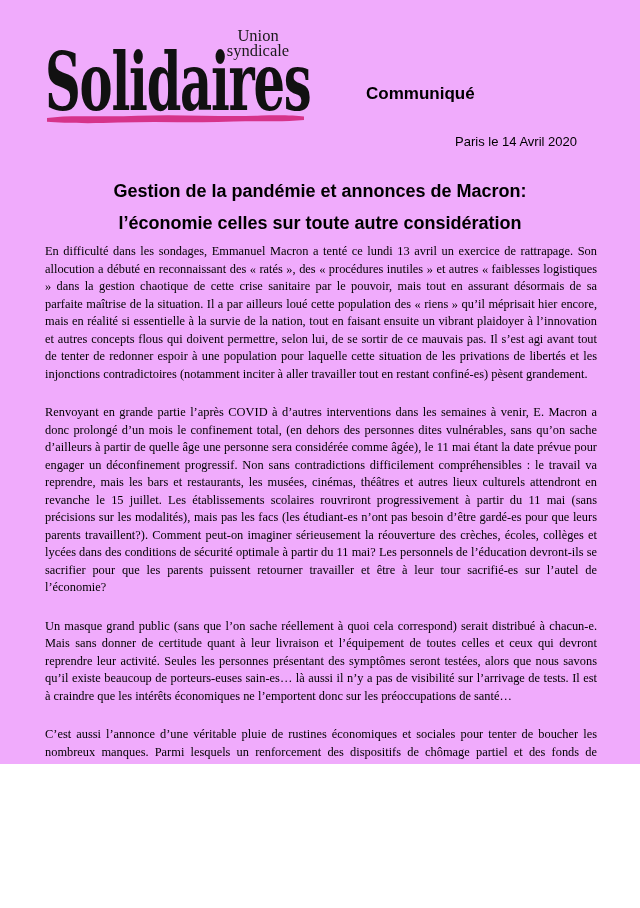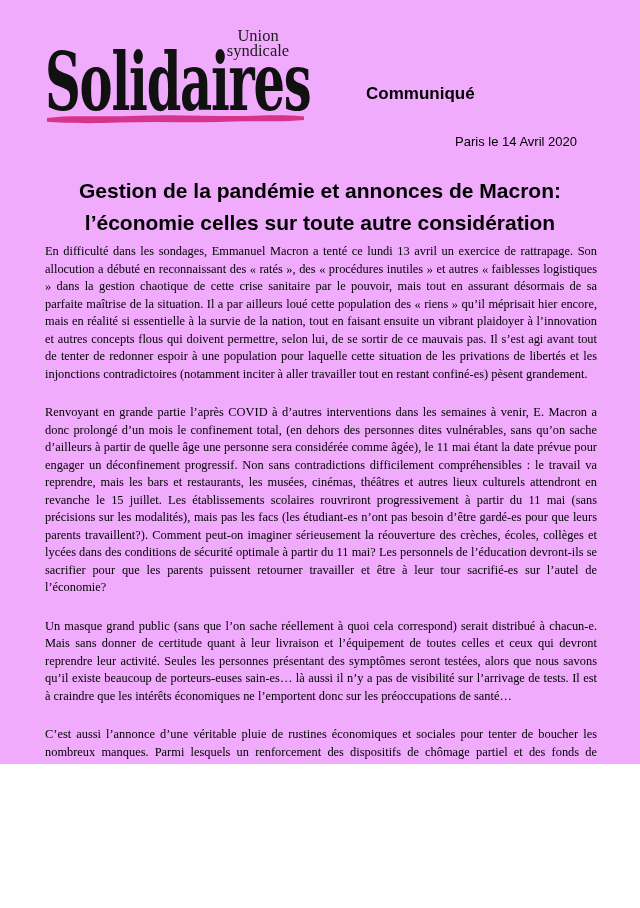--- a/index.html
+++ b/index.html
@@ -67,21 +67,21 @@
     margin-left: 39px;
   }
 
   
   .doc-title {
     position: absolute;
     left: 0; top: 175px;
     width: 640px;
     text-align: center;
     font-weight: bold;
-    font-size: 21px;
+    font-size: 18px;
     line-height: 32px;
   }
   .doc-title span { display: block; }
 
   
   .body-text {
     position: absolute;
     left: 45px; top: 243px;
     width: 552px;
     font-size: 12.4px;

